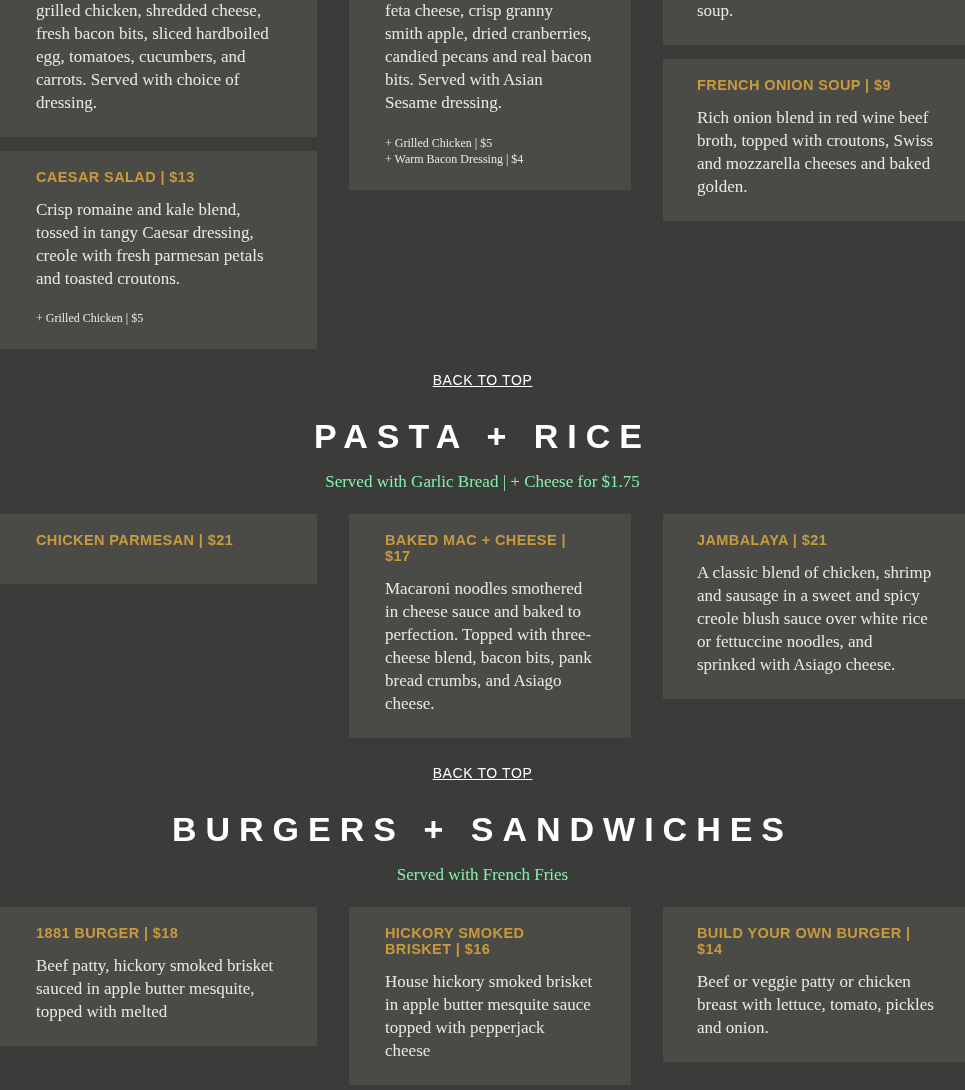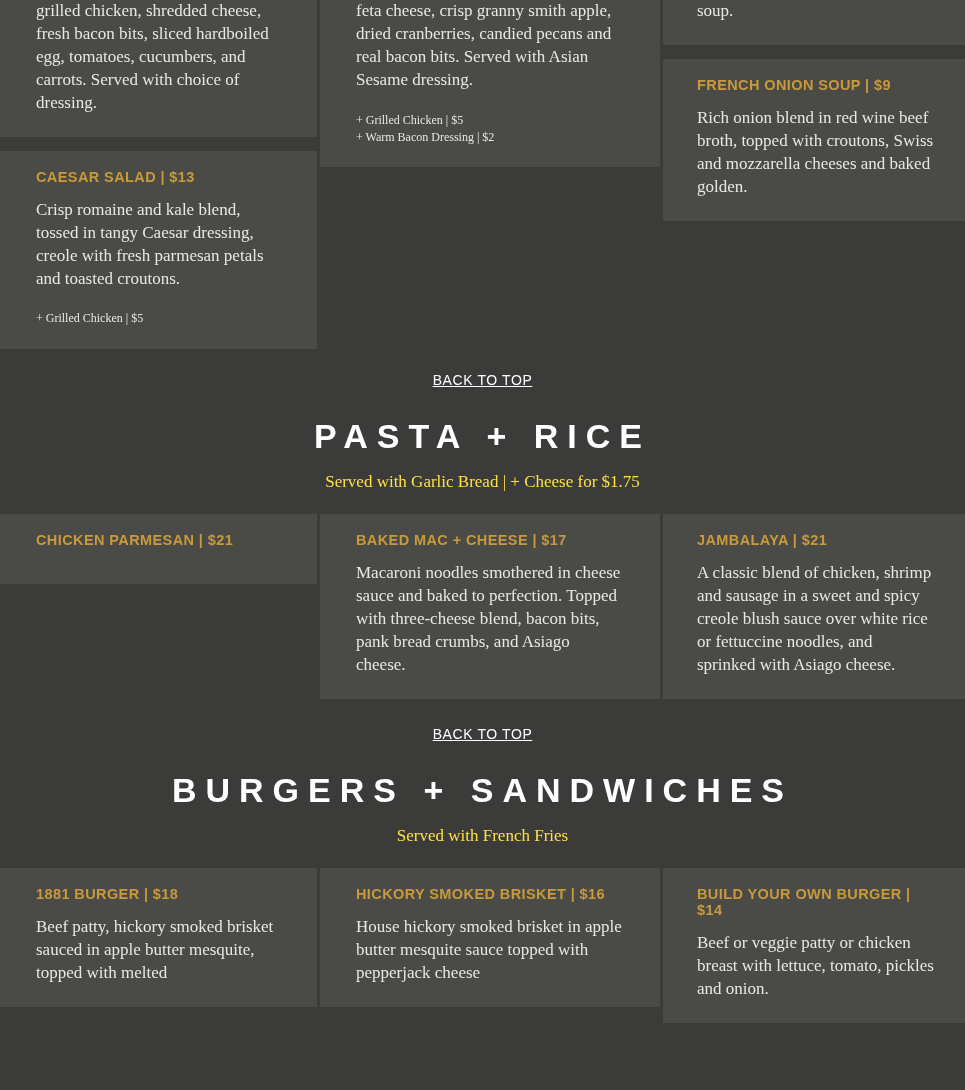--- a/index.html
+++ b/index.html
@@ -10,21 +10,21 @@
     font-family: "Liberation Serif", serif;
   }
   body { overflow-x: hidden; }
 
   .page { position: relative; width: 965px; }
 
   
   .grid {
     display: grid;
     grid-template-columns: 317px 1fr 302px;
-    column-gap: 3px;
+    column-gap: 32px;
     align-items: start;
   }
   .col { display: flex; flex-direction: column; }
 
   .card {
     background: #4a4a47;
     padding: 18px 34px 22px 36px;
     color: #e8e6e1;
   }
   .card.mid { padding-left: 36px; padding-right: 38px; }
@@ -71,21 +71,21 @@
     color: #ffffff;
     font-family: "Liberation Sans", sans-serif;
     font-weight: 700;
     font-size: 34px;
     letter-spacing: 9px;
     margin: 22px 0 0 0;
     padding: 0 10px;
   }
   .section-sub {
     text-align: center;
-    color: #fde047;
+    color: #86efac;
     font-size: 17px;
     margin: 16px 0 22px 0;
     font-family: "Liberation Serif", serif;
   }
 
   .spacer-sm { height: 14px; }
 </style>
 </head>
 <body>
 
@@ -105,21 +105,21 @@
           <div>+ Grilled Chicken | $5</div>
         </div>
       </div>
     </div>
 
     <div class="col">
       <div class="card mid" style="padding-top:0;">
         <p class="card-desc">feta cheese, crisp granny smith apple, dried cranberries, candied pecans and real bacon bits. Served with Asian Sesame dressing.</p>
         <div class="addons">
           <div>+ Grilled Chicken | $5</div>
-          <div>+ Warm Bacon Dressing | $2</div>
+          <div>+ Warm Bacon Dressing | $4</div>
         </div>
       </div>
       <div class="spacer-sm"></div>
     </div>
 
     <div class="col">
       <div class="card right" style="padding-top:0;">
         <p class="card-desc">soup.</p>
       </div>
       <div class="spacer-sm"></div>

